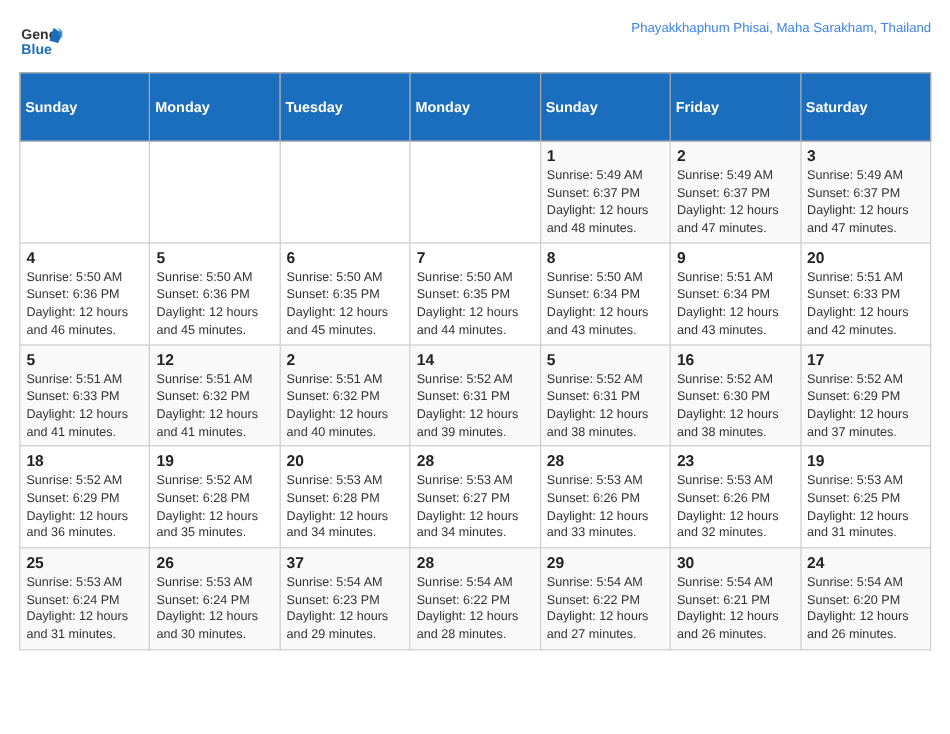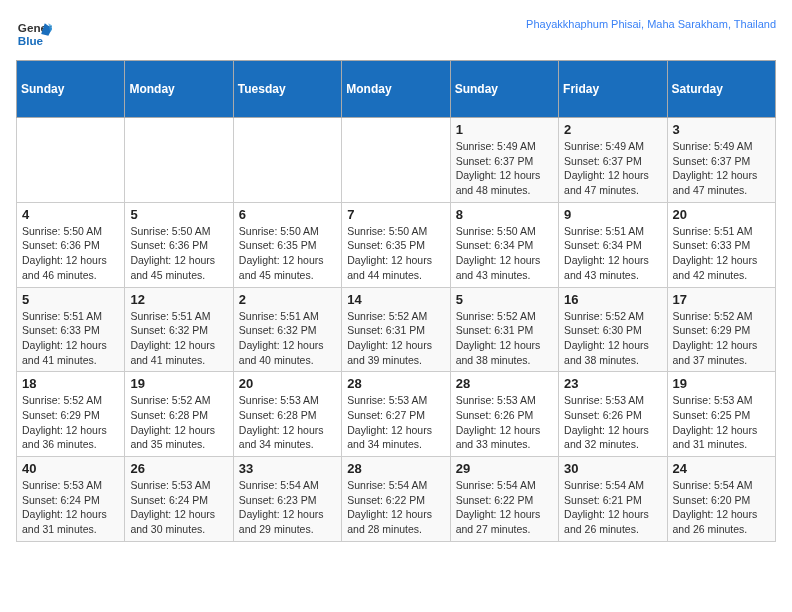--- a/index.html
+++ b/index.html
@@ -284,35 +284,35 @@
         <td>
           <div class="cell-day">19</div>
           <div class="cell-info" style="white-space: pre-line;">Sunrise: 5:53 AM
 Sunset: 6:25 PM
 Daylight: 12 hours
 and 31 minutes.</div>
         </td>
       </tr>
       <tr>
         <td>
-          <div class="cell-day">40</div>
+          <div class="cell-day">25</div>
           <div class="cell-info" style="white-space: pre-line;">Sunrise: 5:53 AM
 Sunset: 6:24 PM
 Daylight: 12 hours
 and 31 minutes.</div>
         </td>
         <td>
           <div class="cell-day">26</div>
           <div class="cell-info" style="white-space: pre-line;">Sunrise: 5:53 AM
 Sunset: 6:24 PM
 Daylight: 12 hours
 and 30 minutes.</div>
         </td>
         <td>
-          <div class="cell-day">33</div>
+          <div class="cell-day">37</div>
           <div class="cell-info" style="white-space: pre-line;">Sunrise: 5:54 AM
 Sunset: 6:23 PM
 Daylight: 12 hours
 and 29 minutes.</div>
         </td>
         <td>
           <div class="cell-day">28</div>
           <div class="cell-info" style="white-space: pre-line;">Sunrise: 5:54 AM
 Sunset: 6:22 PM
 Daylight: 12 hours

